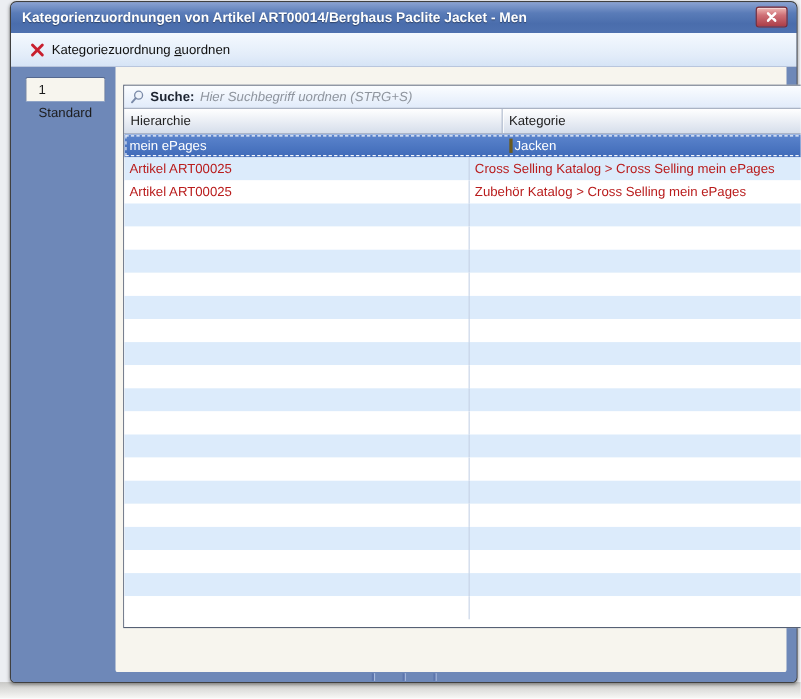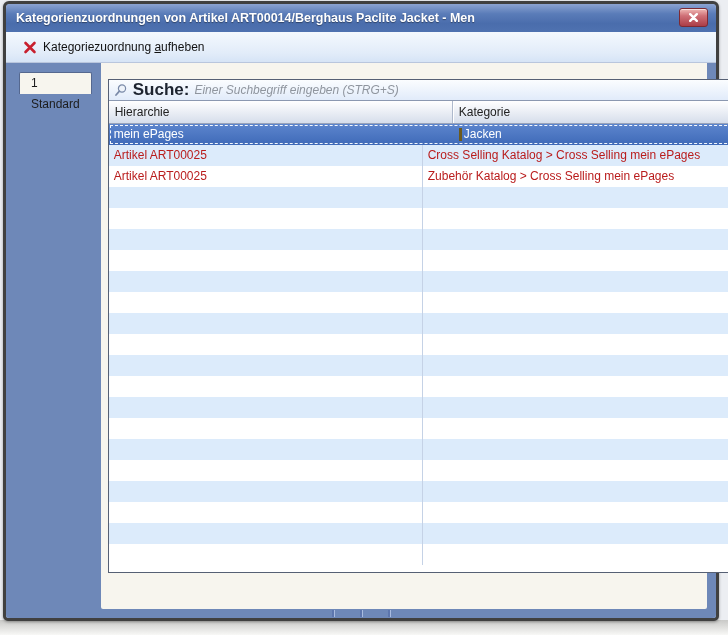--- a/index.html
+++ b/index.html
@@ -1,22 +1,22 @@
 <!DOCTYPE html>
 <html><head>
 <meta charset="utf-8">
 <style>
   html,body{margin:0;padding:0;}
   body{font-family:"Liberation Sans",sans-serif;}
   .canvas{position:relative;width:728px;height:635px;background:#eceef2;overflow:hidden;}
   .bg-strip{position:absolute;left:0;top:620px;width:728px;height:15px;
     background:linear-gradient(#c9c9c7,#f8f8f6);}
   
-  .dialog{position:absolute;left:3px;top:1px;width:716px;height:620px;box-sizing:border-box;
-    background:#7590c3;border:3px solid #404040;border-radius:6px 6px 5px 5px;
+  .dialog{position:absolute;left:9px;top:1px;width:716px;height:620px;box-sizing:border-box;
+    background:#7590c3;border:1px solid #404040;border-radius:6px 6px 5px 5px;
     box-shadow:inset 0 0 0 1px rgba(255,255,255,.28), 0 1px 3px rgba(0,0,0,.35);
     display:flex;flex-direction:column;}
   .titlebar{height:28px;flex:0 0 28px;position:relative;border-radius:5px 5px 0 0;
     background:linear-gradient(#8ba3d2,#5a7cb8 35%,#4a6dac 70%,#4f72b0);
     display:flex;align-items:center;}
   .title{color:#fff;font-size:12.5px;font-weight:bold;padding-left:10px;
     text-shadow:0 1px 1px rgba(0,0,0,.4);white-space:nowrap;}
   .close-btn{position:absolute;right:8px;top:4px;width:27px;height:17px;border-radius:3px;
     background:linear-gradient(#f0bab6,#cf7077 40%,#ab3d47);border:1px solid #7e2a33;
     box-shadow:inset 0 1px 0 rgba(255,255,255,.55);display:flex;align-items:center;justify-content:center;cursor:pointer;}
@@ -30,21 +30,21 @@
   .band{flex:1;background:#6e88b8;display:flex;flex-direction:row;border-radius:0 0 4px 4px;}
   .tabstrip{height:31px;flex:0 0 31px;display:flex;align-items:flex-end;padding-left:13px;}
   .tab{height:22px;box-sizing:border-box;background:#f7f5ee;border:1px solid #55688f;border-bottom:none;
     border-radius:2px 2px 0 0;padding:0 11px;font-size:12px;color:#1c1c1c;line-height:21px;cursor:pointer;}
   .content{flex:1;margin:0 9px 9px 9px;background:#f7f5ee;position:relative;border-radius:0 0 2px 2px;}
   
   .tframe{position:absolute;left:7px;top:16px;width:682px;height:494px;box-sizing:border-box;
     border:1px solid #566074;background:#fff;display:flex;flex-direction:column;}
   .search-row{height:20px;flex:0 0 20px;display:flex;align-items:center;gap:5px;padding-left:5px;
     background:linear-gradient(#fbfdff,#e1ebfa);border-bottom:1px solid #8b98b0;cursor:text;}
-  .s-label{font-size:17px;font-weight:bold;color:#1d2430;}
+  .s-label{font-size:12px;font-weight:bold;color:#1d2430;}
   .s-ph{font-size:12px;font-style:italic;color:#8f959e;}
   .header-row{height:22px;flex:0 0 22px;display:flex;background:linear-gradient(#ffffff,#d6deeb);
     border-bottom:1px solid #98a3ba;font-size:12px;color:#222;}
   .hcell{line-height:22px;padding-left:6px;box-sizing:border-box;cursor:pointer;}
   .hk{width:314px;border-right:1px solid #aeb9cc;box-shadow:1px 0 0 #fff;}
   .hh{flex:1;border-right:1px solid #aeb9cc;box-shadow:1px 0 0 #fff;}
   .hicon{width:22px;display:flex;align-items:center;justify-content:center;padding:0;}
   .tbody-wrap{flex:1;display:flex;background:#fff;overflow:hidden;}
   .rows{flex:1;display:flex;flex-direction:column;}
   .row{height:21px;flex:0 0 21px;display:flex;font-size:12px;line-height:21px;color:#b91c1c;cursor:pointer;}
@@ -91,40 +91,40 @@
     </div>
 
     <div class="toolbar">
       <div class="tbtn">
         <span class="icon16">
           <svg width="16" height="16" viewBox="0 0 16 16">
             <path d="M3.5 4 L12.5 13 M12.5 4 L3.5 13" stroke="#c81f2e" stroke-width="2.6" stroke-linecap="round"></path>
           </svg>
         </span>
         <span>
-          <span>Kategoriezuordnung </span><u>a</u><span>ufheben</span>
+          <span>Kategoriezuordnung </span><u>a</u><span>uordnen</span>
         </span>
       </div>
     </div>
 
     <div class="band">
       <div class="tabstrip">
         <div class="tab">1 Standard</div>
       </div>
       <div class="content">
 
         <div class="tframe">
 
           <div class="search-row">
             <svg width="14" height="14" viewBox="0 0 14 14">
               <circle cx="8" cy="5.5" r="3.6" fill="#eef3fa" stroke="#7a8aa8" stroke-width="1.2"></circle>
               <line x1="5.4" y1="8.2" x2="2" y2="12" stroke="#7a8aa8" stroke-width="1.8" stroke-linecap="round"></line>
             </svg>
             <span class="s-label">Suche:</span>
-            <span class="s-ph">Einer Suchbegriff eingeben (STRG+S)</span>
+            <span class="s-ph">Hier Suchbegriff uordnen (STRG+S)</span>
           </div>
 
           <div class="header-row">
             <div class="hcell hh">Hierarchie</div>
             <div class="hcell hk">Kategorie</div>
             <div class="hcell hicon">
               <svg width="14" height="12" viewBox="0 0 14 12">
                 <rect x="4" y="1" width="9" height="7" fill="#dce7f6" stroke="#5a76a8" stroke-width="1"></rect>
                 <rect x="1" y="4" width="9" height="7" fill="#ffffff" stroke="#5a76a8" stroke-width="1"></rect>
                 <path d="M2.5 6.5 h6 M2.5 8.5 h6" stroke="#8ba0c4" stroke-width="0.9"></path>

